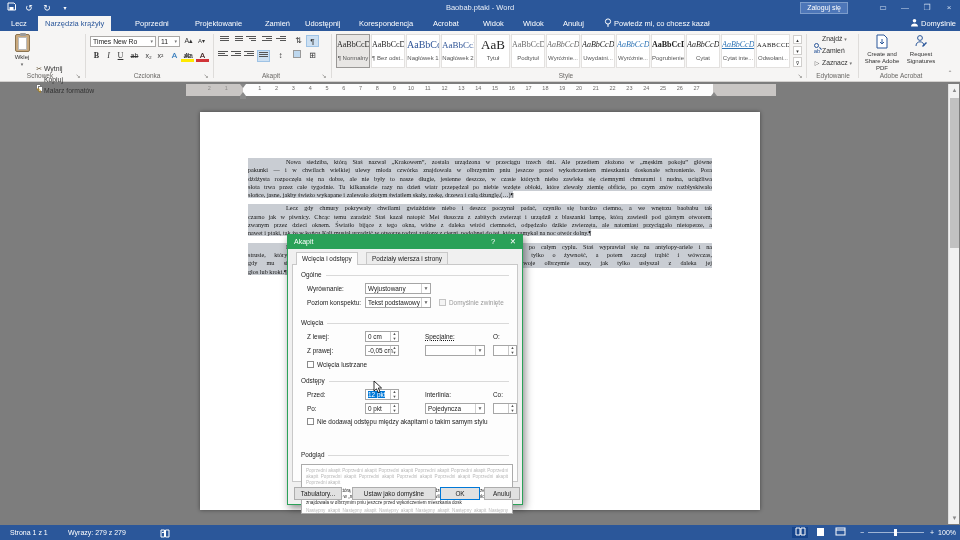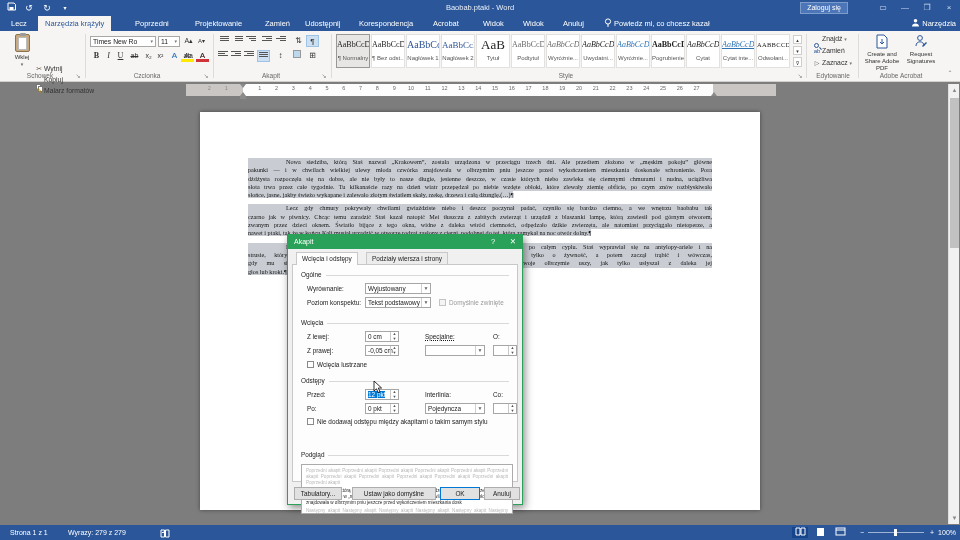--- a/index.html
+++ b/index.html
@@ -141,21 +141,21 @@
           <circle cx="4" cy="3.5" r="2.6" fill="none" stroke="#fff"></circle>
           <path d="M3 7h2M3.4 8.3h1.2" stroke="#fff"></path>
         </svg>
       <span>Powiedz mi, co chcesz kazał</span>
     </span>
     <span id="share">
       <svg width="9" height="9" viewBox="0 0 9 9" style="vertical-align:-1px">
           <circle cx="4.5" cy="2.7" r="1.8" fill="#fff"></circle>
           <path d="M1 8.5c0-2 1.6-3 3.5-3s3.5 1 3.5 3z" fill="#fff"></path>
         </svg>
-      <span>Narzędzia</span>
+      <span>Domyślnie</span>
     </span>
   </div>
 
   <div id="ribbon">
 
     <div class="bigbtn" style="left:2px">
       <span style="display:inline-block;width:15px;height:18px;background:#c9a97e;border:1px solid #8a7350;border-radius:2px;position:relative">
         <i style="position:absolute;left:2px;top:2px;width:9px;height:13px;background:#fff;border:1px solid #bbb"></i>
         <i style="position:absolute;left:4px;top:-2px;width:6px;height:3px;background:#9b9b9b;border-radius:1px"></i>
       </span><br>

